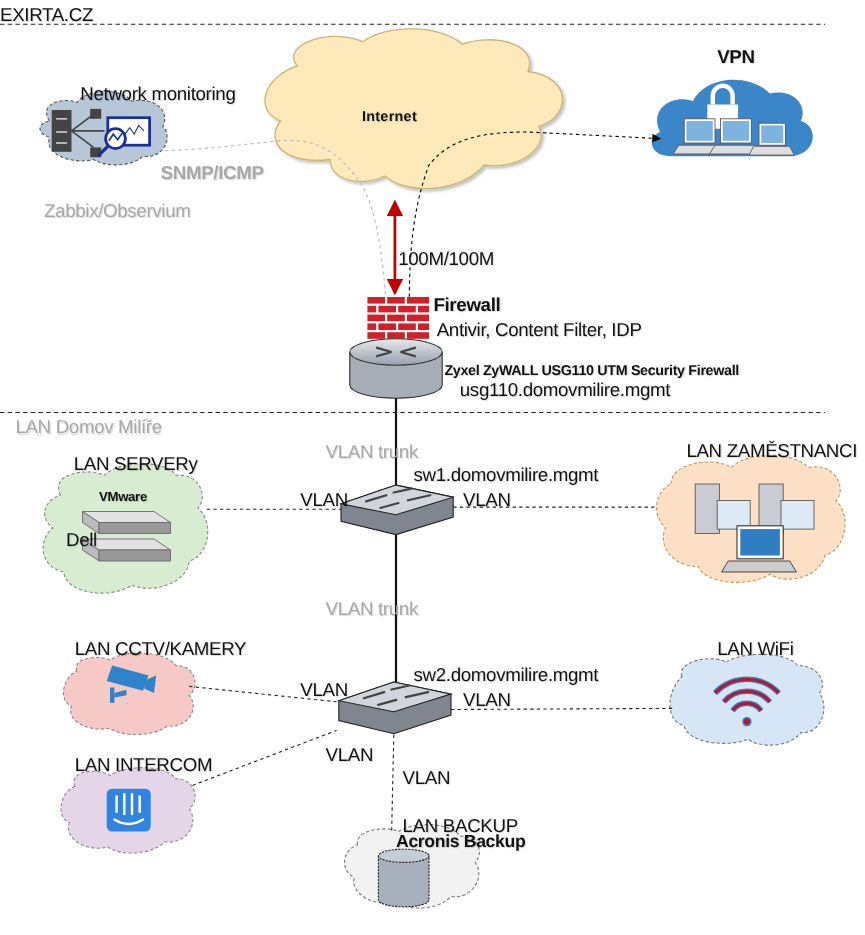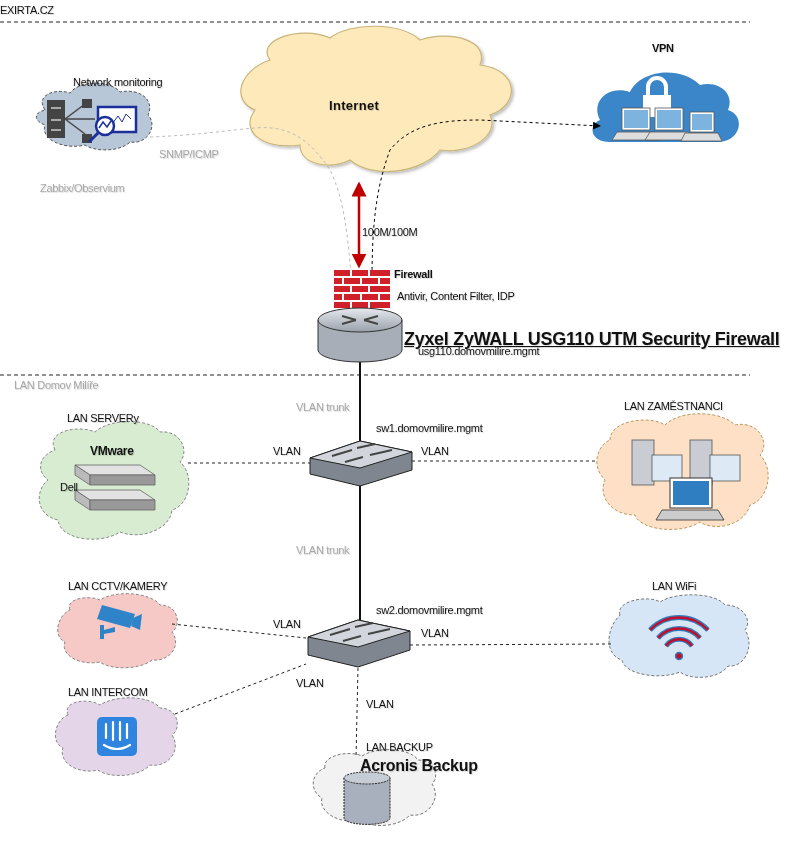--- a/index.html
+++ b/index.html
@@ -1,18 +1,18 @@
 <!DOCTYPE html>
 <html><head>
 <meta charset="utf-8">
 <style>
   html,body{margin:0;padding:0;background:#ffffff;}
   body{width:786px;height:850px;position:relative;overflow:hidden;font-family:"Liberation Sans",sans-serif;}
   svg#diagram{position:absolute;left:0;top:0;}
-  .lbl{position:absolute;font-family:"Liberation Sans",sans-serif;font-size:11px;color:#111;white-space:nowrap;letter-spacing:-0.3px;text-shadow:1px 1px 1px rgba(0,0,0,0.15);}
+  .lbl{position:absolute;font-family:"Liberation Sans",sans-serif;font-size:17px;color:#111;white-space:nowrap;letter-spacing:-0.3px;text-shadow:1px 1px 1px rgba(0,0,0,0.15);}
   .bold{font-weight:bold;}
   .gray{color:#a8a8a8;}
   .title{font-size:13px;font-weight:bold;letter-spacing:0.3px;}
 </style>
 </head>
 <body>
 
 <svg id="diagram" width="786" height="850" viewBox="0 0 786 850" xmlns="http://www.w3.org/2000/svg">
   <defs>
     <filter id="sh" x="-10%" y="-10%" width="130%" height="130%">
@@ -212,27 +212,27 @@
 
 <div class="lbl" style="left:0px;top:4px;">EXIRTA.CZ</div>
 <div class="lbl gray" style="left:14px;top:379px;">LAN Domov Milíře</div>
 
 <div class="lbl title" style="left:329px;top:98px;">Internet</div>
 
 <div class="lbl bold" style="left:652px;top:42px;">VPN</div>
 
 <div class="lbl" style="left:38px;top:76px;margin-left:35px;">Network monitoring</div>
 <div class="lbl gray" style="left:40px;top:182px;">Zabbix/Observium</div>
-<div class="lbl gray" style="left:159px;top:148px;">SNMP/ICMP</div>
+<div class="lbl gray" style="left:146px;top:148px;font-weight:bold;">SNMP/ICMP</div>
 
 <div class="lbl" style="left:362px;top:226px;">100M/100M</div>
 
 <div class="lbl bold" style="left:394px;top:268px;">Firewall</div>
 <div class="lbl" style="left:397px;top:290px;">Antivir, Content Filter, IDP</div>
-<div class="lbl bold" style="left:404px;top:329px;font-size:18px;text-decoration:underline;">Zyxel ZyWALL USG110 UTM Security Firewall</div>
+<div class="lbl bold" style="left:404px;top:329px;font-size:13px;">Zyxel ZyWALL USG110 UTM Security Firewall</div>
 <div class="lbl" style="left:418px;top:345px;">usg110.domovmilire.mgmt</div>
 
 <div class="lbl gray" style="left:296px;top:401px;">VLAN trunk</div>
 <div class="lbl" style="left:376px;top:422px;text-align:center;">sw1.domovmilire.mgmt</div>
 
 <div class="lbl" style="left:67px;top:412px;">LAN SERVERy</div>
 <div class="lbl bold" style="left:90px;top:444px;font-size:12px;">VMware</div>
 <div class="lbl" style="left:60px;top:481px;">Dell</div>
 <div class="lbl" style="left:273px;top:445px;">VLAN</div>
 

